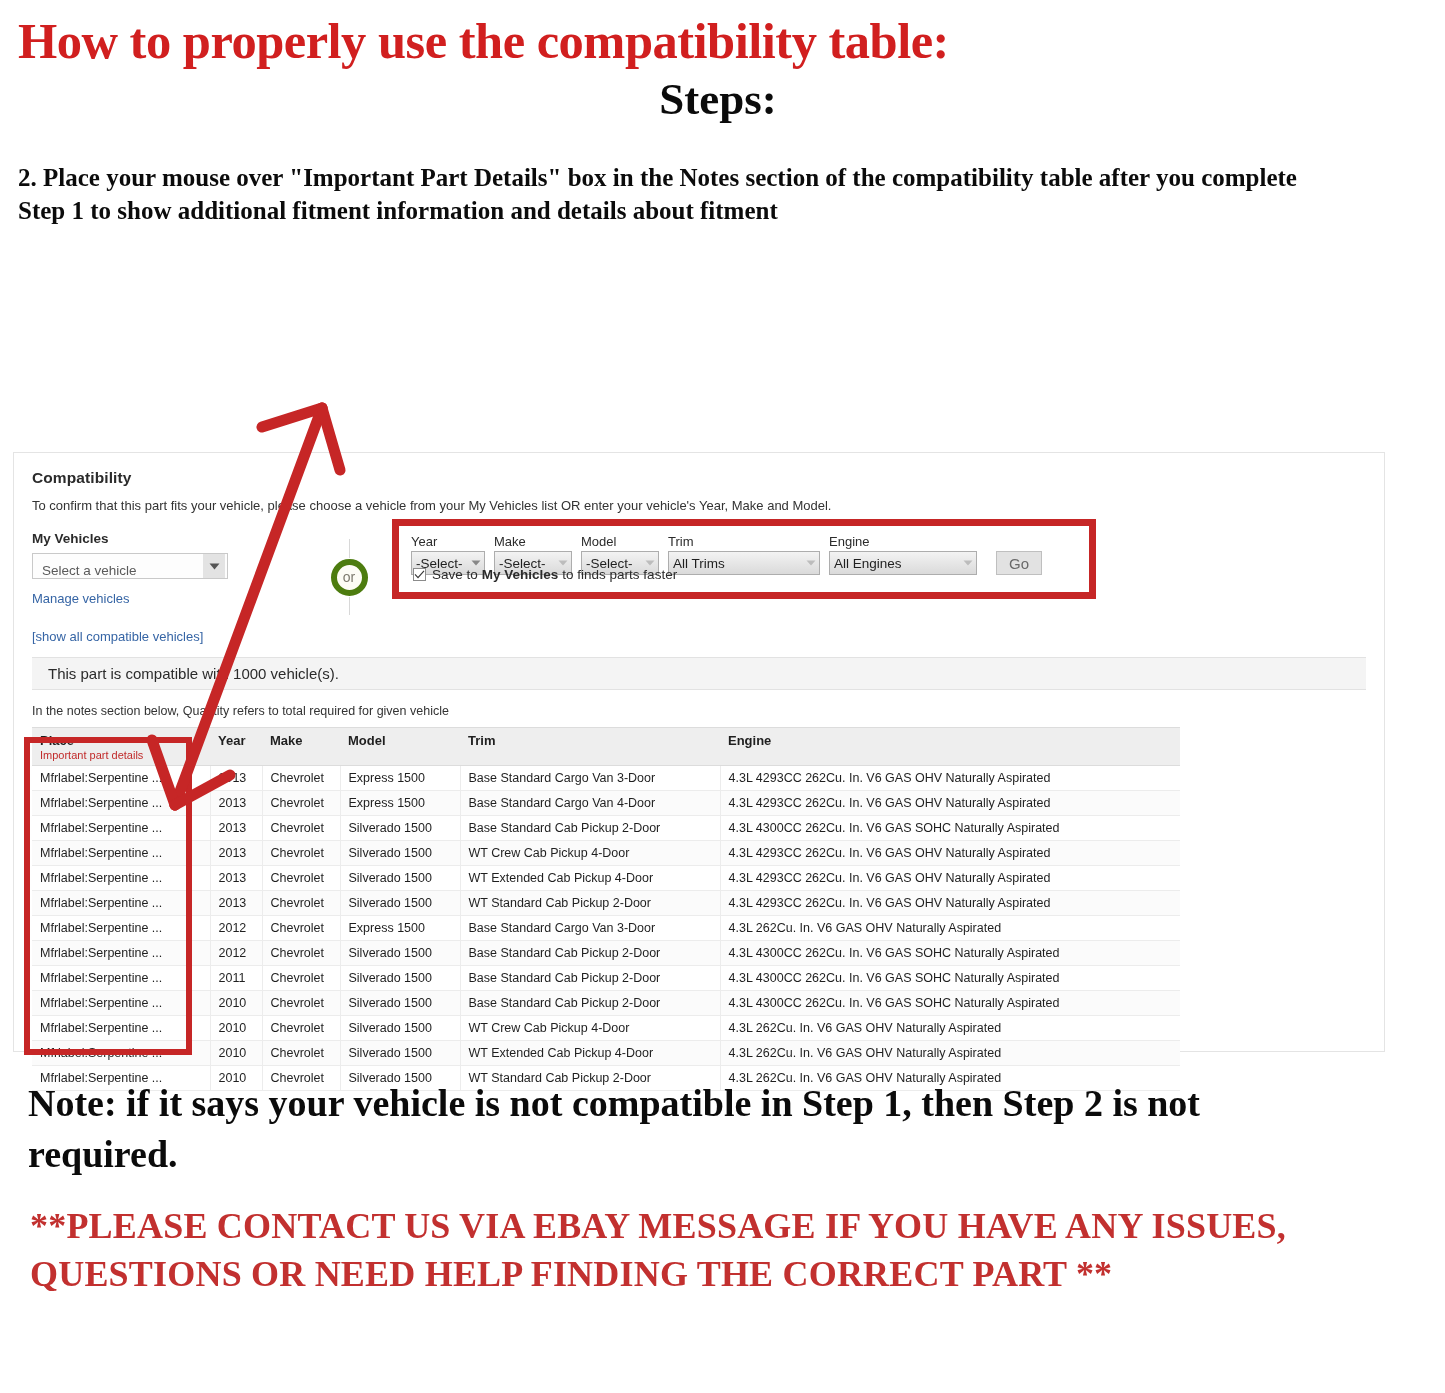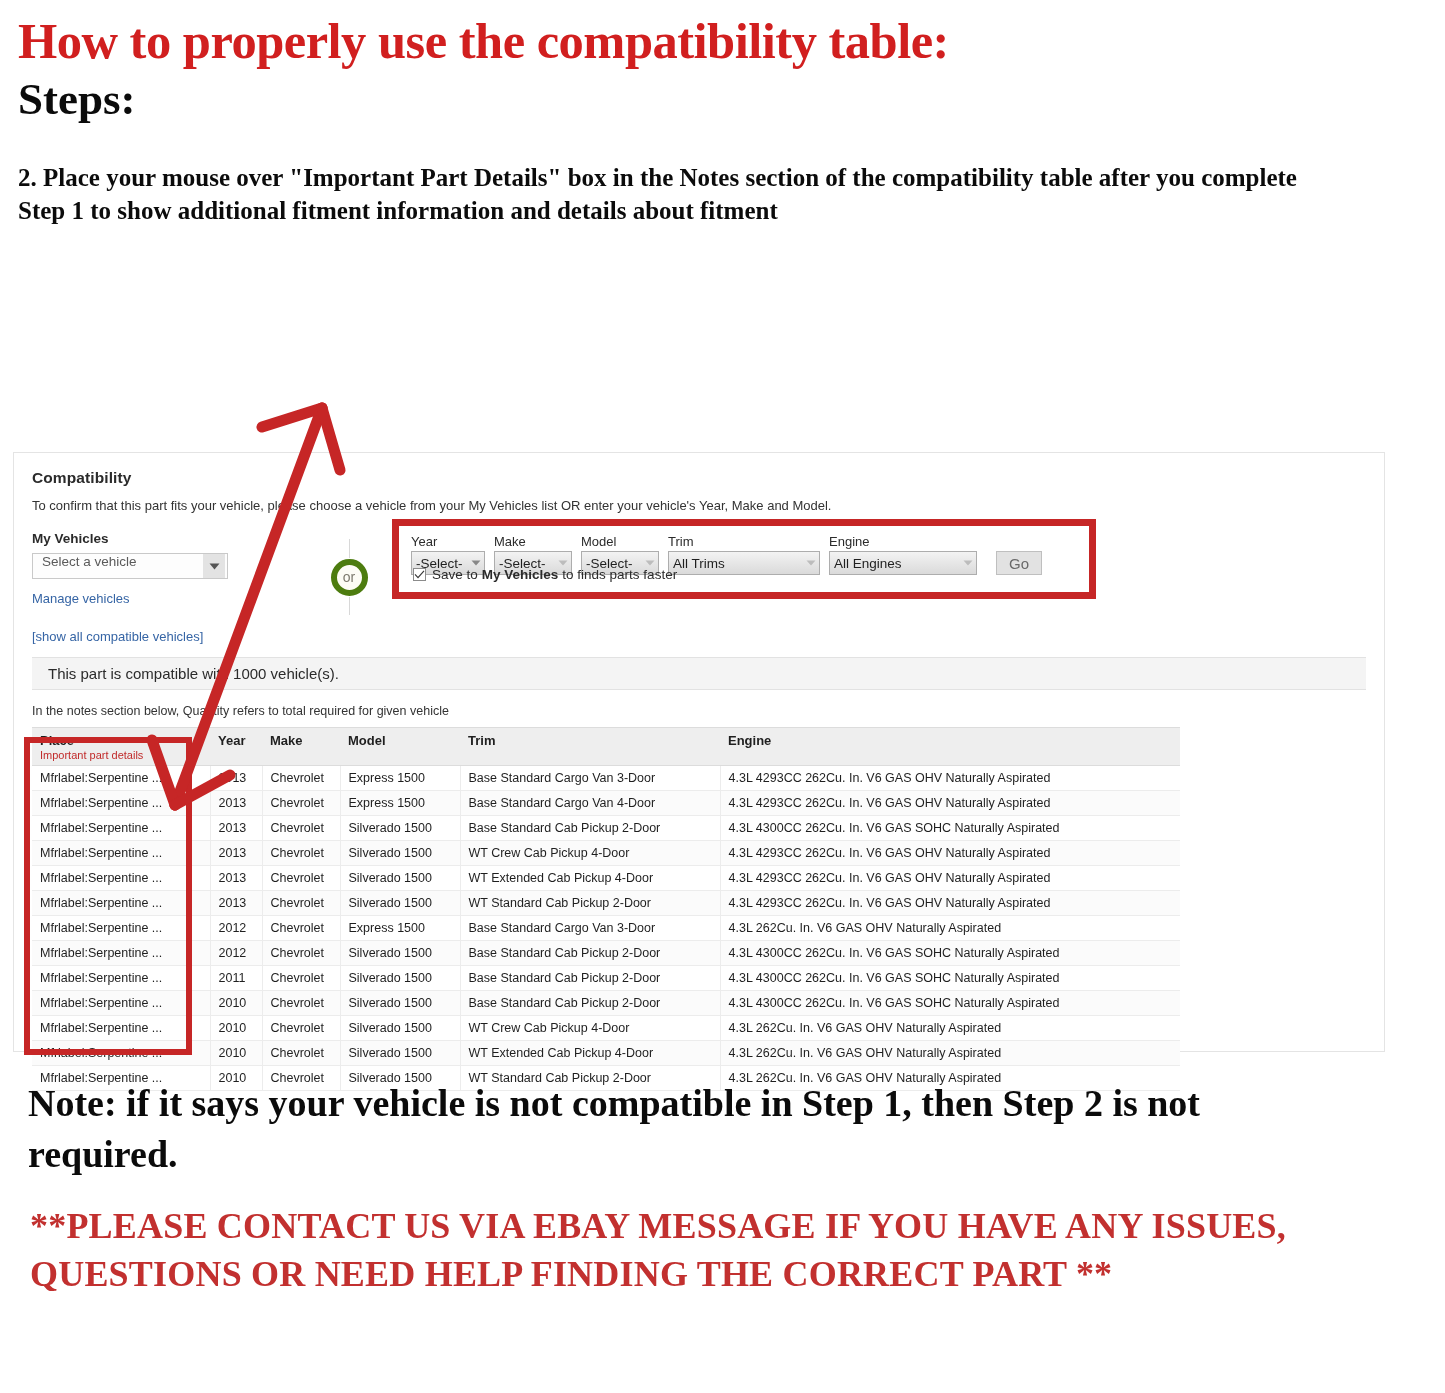--- a/index.html
+++ b/index.html
@@ -33,20 +33,21 @@
     transform: scaleX(0.99);
     transform-origin: left center;
   }
   .steps-title {
     font-family: "Liberation Serif", serif;
     font-weight: bold;
     font-size: 45px;
     color: #0b0b0b;
     line-height: 1.1;
     margin: 4px 0 4px 0;
+    text-align: center;
   }
   .step-line {
     font-family: "Liberation Serif", serif;
     font-weight: bold;
     font-size: 38px;
     color: #0b0b0b;
     line-height: 1.18;
     margin: 2px 0 0 0;
   }
   .step-two {
@@ -103,21 +104,21 @@
     font-weight: bold;
     color: #2b2b2b;
     margin-bottom: 7px;
   }
   .mv-select {
     width: 196px;
     height: 26px;
     border: 1px solid #c9c9c9;
     background: #fdfdfd;
     display: flex;
-    align-items: flex-start;
+    align-items: flex-end;
     justify-content: space-between;
     box-sizing: border-box;
     padding: 0 2px 0 9px;
   }
   .mv-select-text {
     font-size: 13.5px;
     color: #5a5a5a;
   }
   .mv-caret {
     width: 22px;

